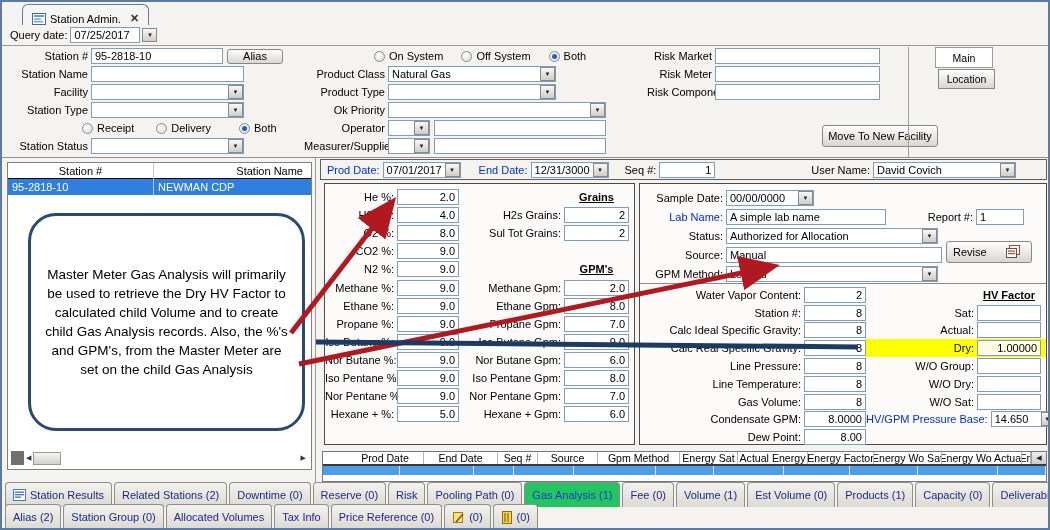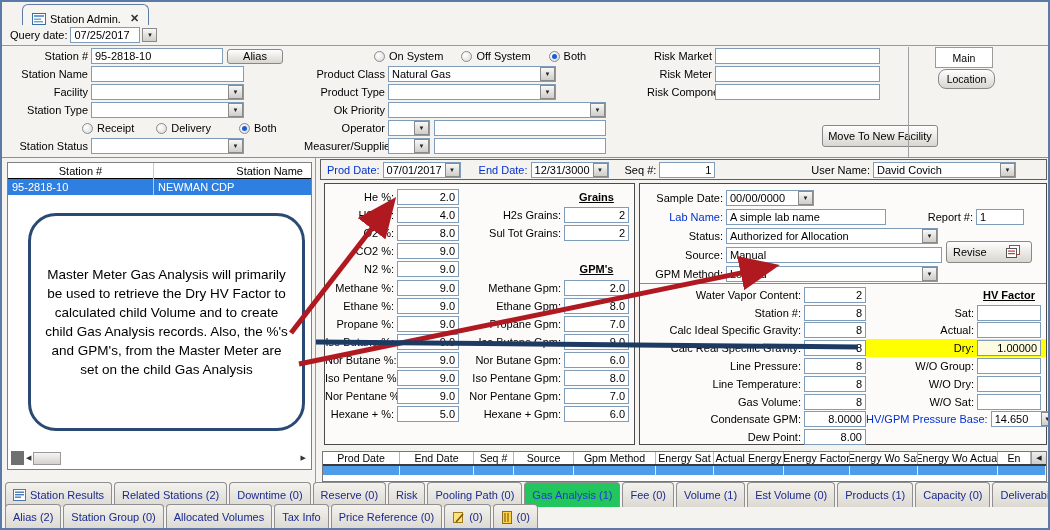--- a/index.html
+++ b/index.html
@@ -49,21 +49,21 @@
 .msec { padding:2px 0 0 6px; }
 .mrow { display:flex; align-items:center; height:17.8px; }
 .ml { width:158px; flex:none; }
 .mf { width:62px; flex:none; }
 .rside { flex:1; display:flex; align-items:center; height:100%; }
 .hvl { flex:1; }
 .hvf { width:64px; flex:none; margin-right:5px; }
 .hlrow { background:#ffff00; }
 .hlrow .hvf { background:#fffbe0; }
 .grid { left:320px; top:449px; width:725px; height:31px; background:#fff; border:1px solid #777; }
-.ghead { display:flex; height:14px; border-bottom:2px solid #3a3a3a; }
+.ghead { display:flex; height:14px; border-bottom:2px solid #3a3a3a;padding-left:24px; }
 .gcell { border-right:1px solid #b5b5b5; display:flex; align-items:center; justify-content:center; height:100%; font-size:10.6px; white-space:nowrap; overflow:hidden; }
 .brow { display:flex; height:9px; }
 .bcell { background:#4f9ce8; border-right:1px solid #dcecfb; height:100%; }
 .c1{width:77px}.c2{width:74px}.c3{width:40px}.c4{width:60px}.c5{width:82px}.c6{width:58px}.c7{width:70px}.c8{width:66px}.c9{width:68px}.c10{width:80px}.c11{flex:1}
 .gsb { width:15px; height:100%; background:linear-gradient(#eee,#ccc); border-left:1px solid #999; display:flex; align-items:center; justify-content:center; font-size:7px; color:#222; flex:none; }
 .tabrow { display:flex; gap:2px; align-items:flex-end; }
 .tabrow1 { left:3px; top:482px; height:23px; }
 .tabrow2 { left:3px; top:505px; height:22px; }
 .btab { display:flex; align-items:center; padding:12px 7px; background:linear-gradient(#f4f2ee,#dcd9d2); border:1px solid #8f8f8f; border-bottom:none; border-radius:4px 4px 0 0; color:#1b2a8f; height:22px; white-space:nowrap; font-size:11px; }
 .btab.active { background:#22c55e; color:#2438d8; height:23px; }
@@ -194,21 +194,21 @@
       <span class="field" style="width:165px"></span>
     </div>
     <div class="frow">
       <span class="lbl" style="width:68px">Risk Component</span>
       <span class="field" style="width:165px"></span>
     </div>
   </div>
   <div class="abs btn" style="left:820px; top:123px; width:116px; height:22px;">Move To New Facility</div>
   <div class="abs vline2"></div>
   <div class="abs sidetab" style="left:933px; top:45px; width:58px; height:21px; background:#fff; border:1px solid #9a9a9a;">Main</div>
-  <div class="abs sidetab btn" style="left:936px; top:67px; width:57px; height:20px; border-radius:8px;">Location</div>
+  <div class="abs sidetab btn" style="left:936px; top:67px; width:57px; height:20px; border-radius:0;">Location</div>
 
   <div class="abs hline"></div>
   <div class="abs vline"></div>
 
   <div class="abs listpanel">
     <div class="lhead">
       <span style="width:145px; text-align:center">Station #</span>
       <span style="flex:1; text-align:right; padding-right:8px">Station Name</span>
     </div>
     <div class="lrow sel">

